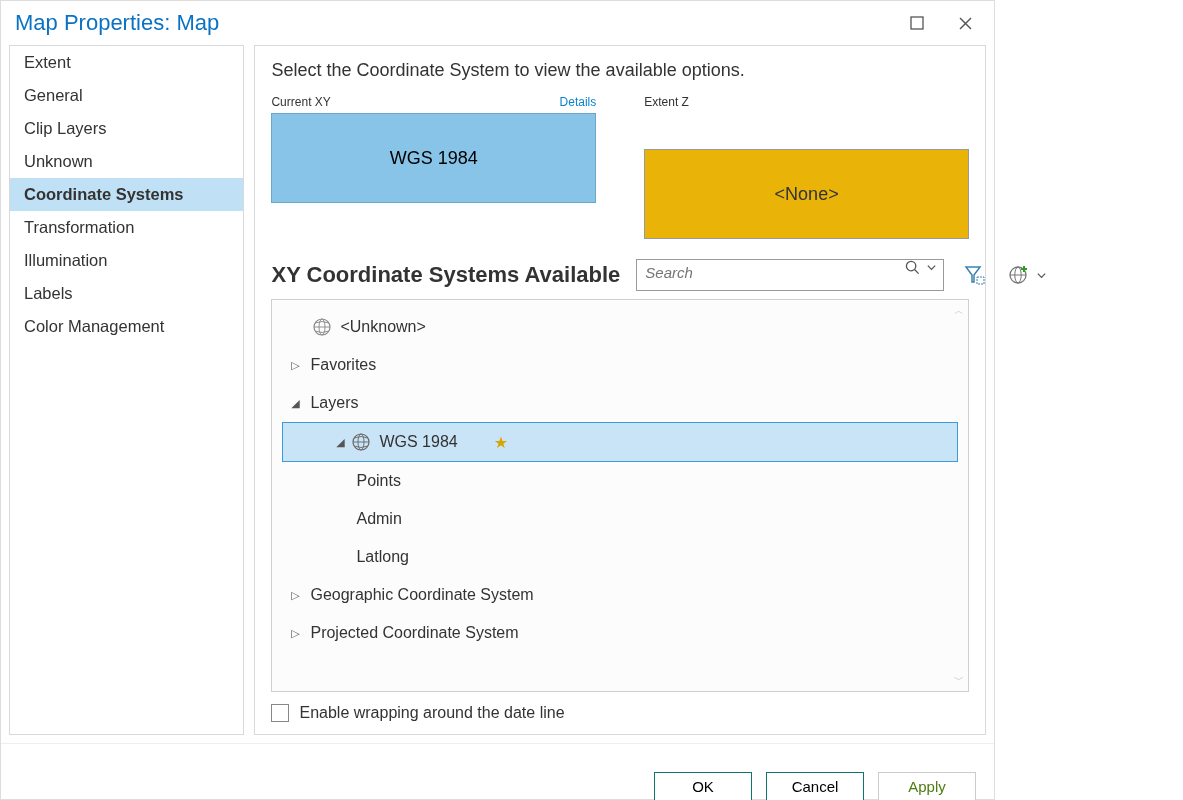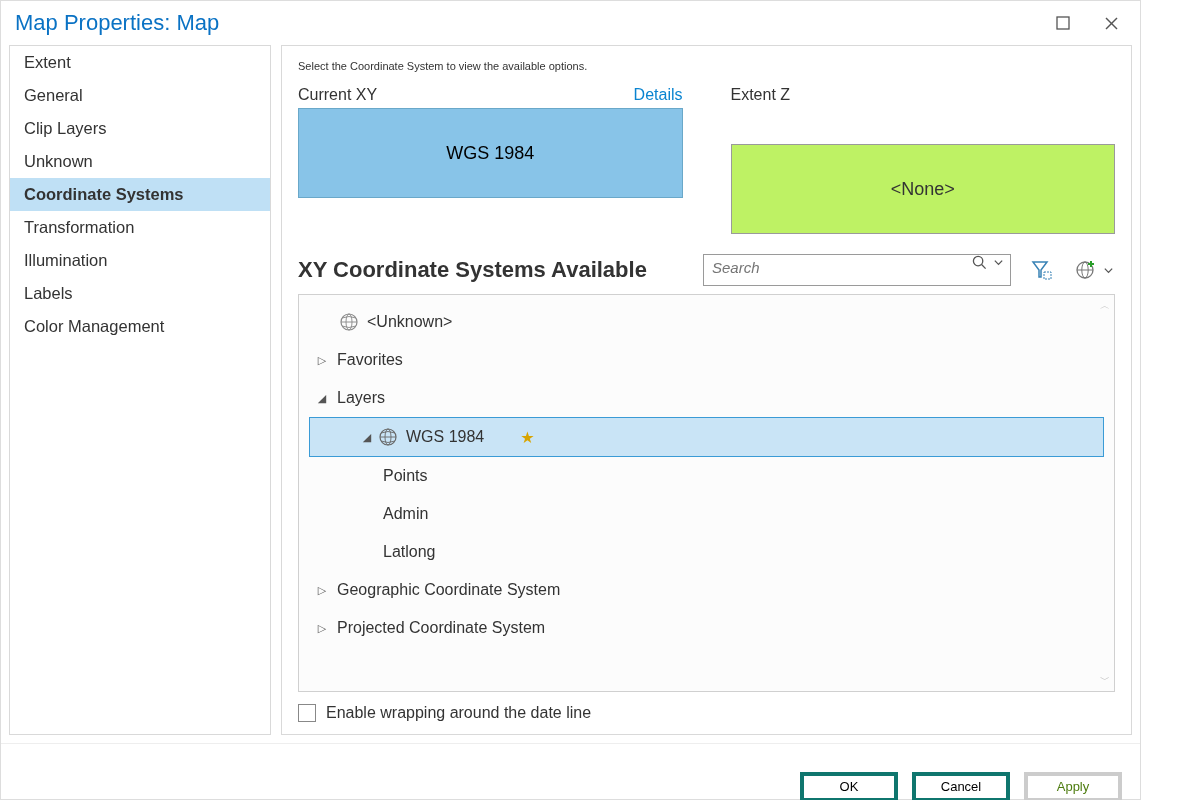--- a/index.html
+++ b/index.html
@@ -6,21 +6,21 @@
   html, body {
     margin: 0; padding: 0;
     font-family: "Segoe UI", Arial, sans-serif;
     font-size: 15px;
     color: #333;
     background: #fff;
     width: 1183px; height: 800px;
     overflow: hidden;
   }
   .dialog {
-    width: 1141px; height: 800px;
+    width: 995px; height: 800px;
     display: flex; flex-direction: column;
     border: 1px solid #ddd;
   }
   .titlebar {
     display: flex; align-items: center; justify-content: space-between;
     padding: 0 8px 0 14px;
     height: 44px;
   }
   .titlebar-title {
     font-size: 22px;
@@ -49,34 +49,34 @@
     background: #bfe0f5;
     font-weight: 700;
   }
   .content {
     flex: 1 1 auto;
     border: 1px solid #d9d9d9;
     padding: 14px 16px 12px 16px;
     display: flex; flex-direction: column;
     min-height: 0;
   }
-  .intro { font-size: 11px; margin-bottom: 14px; }
+  .intro { font-size: 18px; margin-bottom: 14px; }
   .cs-row { display: flex; gap: 48px; align-items: flex-start; margin-bottom: 20px;}
   .cs-block { flex: 1 1 0; }
-  .cs-header { display: flex; justify-content: space-between; align-items: flex-end; font-size: 16px; margin-bottom: 4px;}
+  .cs-header { display: flex; justify-content: space-between; align-items: flex-end; font-size: 12px; margin-bottom: 4px;}
   .cs-details { color: #0a84d0; cursor: pointer; }
   .cs-box {
     border: 1px solid #6aa8c9;
     height: 90px;
     display: flex; align-items: center; justify-content: center;
     font-size: 18px;
     cursor: pointer;
   }
   .cs-xy { background: #88c4e8; border-color:#6aa8c9; color:#000; font-weight:400;}
-  .cs-z { background: #bef264; border: 1px solid #9a9a9a; margin-top: 40px; }
+  .cs-z { background: #eab308; border: 1px solid #9a9a9a; margin-top: 40px; }
   .toolbar-row { display: flex; align-items: center; gap: 16px; margin-bottom: 8px;}
   .section-title { font-size: 22px; font-weight: 600; flex: 0 0 auto; }
   .search-wrap { flex: 1 1 auto; display: flex; justify-content: flex-end; gap: 18px; align-items:center;}
   .search-box {
     position: relative;
     width: 308px; height: 32px;
     border: 1px solid #9a9a9a;
     display: flex; align-items: flex-start;
   }
   .search-box input {
@@ -126,23 +126,23 @@
     width:18px; height:18px; border:1px solid #888; background:#fff; display:inline-block;
   }
   .footer {
     height: 56px;
     display:flex; justify-content:flex-end; align-items:center;
     gap:14px; padding: 0 18px;
     border-top: 1px solid #eee;
   }
   .btn {
     min-width: 98px; height: 30px;
-    border: 4px solid #0f766e;
+    border: 1px solid #0f766e;
     background: #fff;
-    font-size: 13px;
+    font-size: 15px;
     cursor: pointer;
     margin-top: 30px;
   }
   .btn.disabled { color:#4d7c0f; border-color:#ccc; cursor:default; }
   svg { display:block; }
 </style>
 </head>
 <body>
 
 <div class="dialog">

